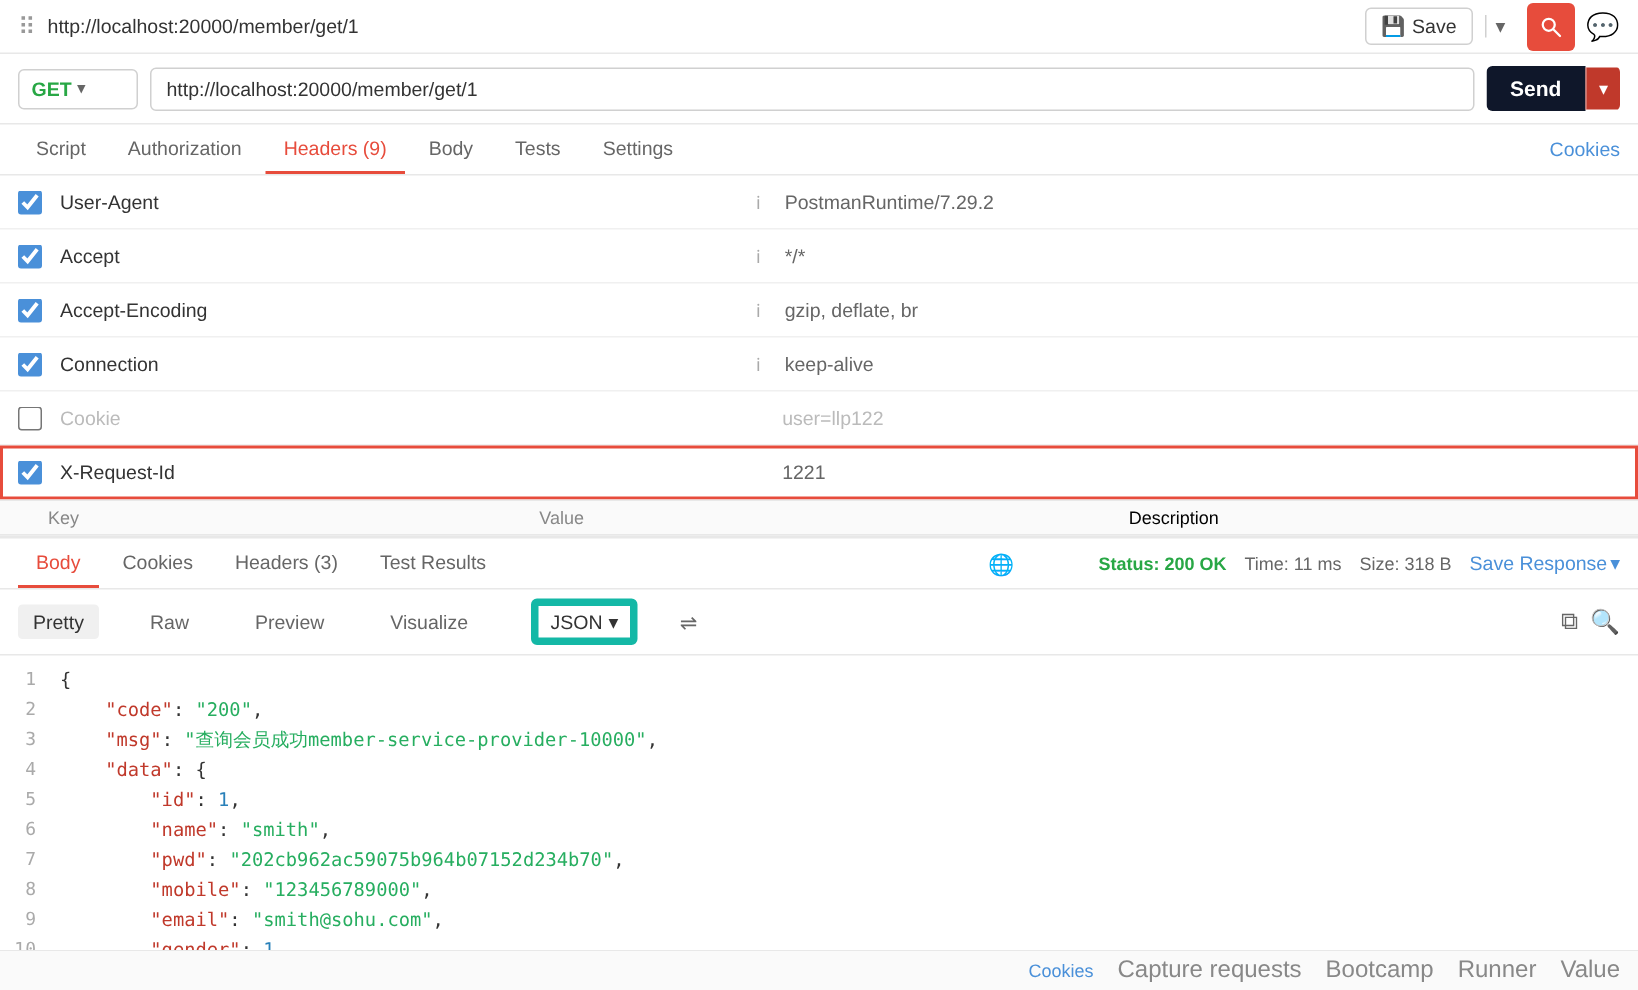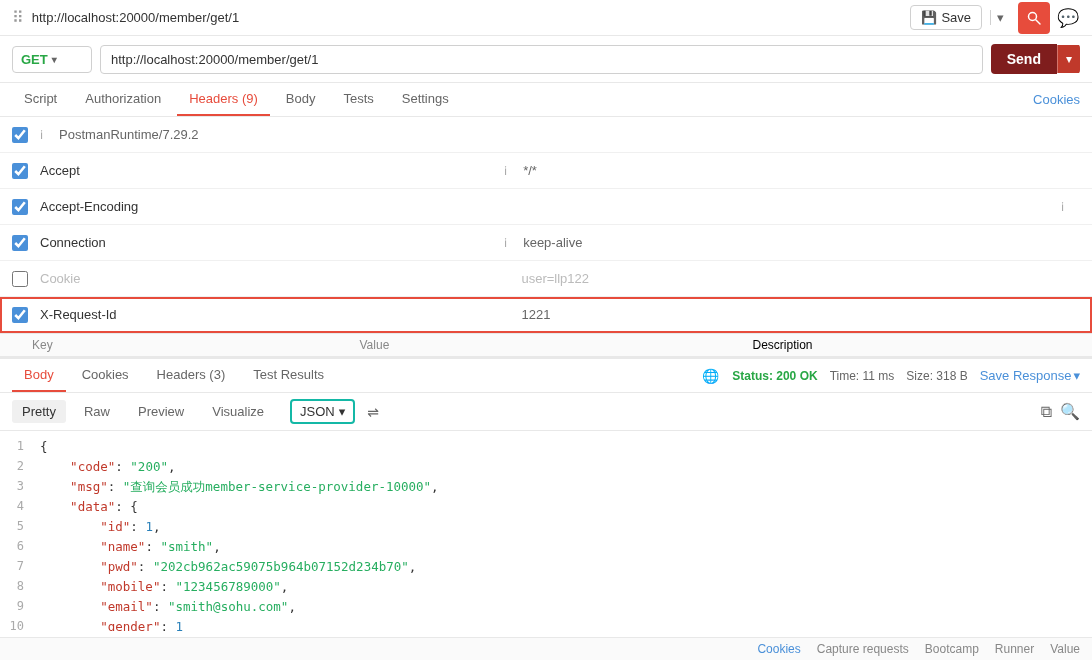--- a/index.html
+++ b/index.html
@@ -12,21 +12,21 @@
     .titlebar-right { display: flex; align-items: center; gap: 8px; }
     .save-btn { display: flex; align-items: center; gap: 4px; border: 1px solid #d0d0d0; background: #fff; border-radius: 4px; padding: 4px 10px; cursor: pointer; font-size: 13px; color: #333; }
     .search-icon-btn { background: #e74c3c; border: none; border-radius: 4px; width: 32px; height: 32px; display: flex; align-items: center; justify-content: center; cursor: pointer; color: white; font-size: 16px; }
     .comment-btn { border: none; background: transparent; cursor: pointer; color: #666; font-size: 18px; }
 
     .request-bar { display: flex; align-items: center; gap: 8px; padding: 8px 12px; border-bottom: 1px solid #e8e8e8; }
     .method-select { display: flex; align-items: center; gap: 4px; border: 1px solid #d0d0d0; border-radius: 4px; padding: 5px 8px; background: #fff; cursor: pointer; font-size: 13px; font-weight: 600; color: #28a745; min-width: 80px; }
     .method-chevron { color: #666; font-size: 10px; }
     .url-input { flex: 1; border: 1px solid #d0d0d0; border-radius: 4px; padding: 6px 10px; font-size: 13px; color: #333; outline: none; }
     .send-btn { display: flex; align-items: center; gap: 0; border-radius: 4px; overflow: hidden; }
-    .send-main { background: #7f1d1d; color: white; border: none; padding: 7px 16px; font-size: 14px; font-weight: 600; cursor: pointer; }
+    .send-main { background: #0f172a; color: white; border: none; padding: 7px 16px; font-size: 14px; font-weight: 600; cursor: pointer; }
     .send-chevron { background: #c0392b; color: white; border: none; padding: 7px 8px; cursor: pointer; font-size: 12px; border-left: 1px solid rgba(255,255,255,0.3); }
 
     .tabs { display: flex; align-items: center; padding: 0 12px; border-bottom: 1px solid #e8e8e8; gap: 4px; }
     .tab { padding: 8px 12px; font-size: 13px; color: #666; cursor: pointer; border-bottom: 2px solid transparent; position: relative; }
     .tab.active { color: #e74c3c; border-bottom: 2px solid #e74c3c; }
     .tab-count { color: #e74c3c; }
     .cookies-link { margin-left: auto; color: #4a90d9; font-size: 13px; cursor: pointer; }
     .headers-area { overflow-y: auto; max-height: 220px; border-bottom: 1px solid #e8e8e8; }
     .header-row { display: flex; align-items: center; border-bottom: 1px solid #f0f0f0; padding: 0 12px; min-height: 36px; }
     .header-row.highlighted { outline: 2px solid #e74c3c; outline-offset: -2px; }
@@ -37,45 +37,45 @@
     .header-value.placeholder { color: #bbb; }
 
     .column-headers { display: flex; align-items: center; padding: 4px 12px; background: #fafafa; border-bottom: 1px solid #e8e8e8; }
     .col-key { flex: 1; font-size: 12px; color: #888; margin-left: 20px; }
     .col-value { flex: 1.2; font-size: 12px; color: #888; }
     .col-desc { flex: 1; font-size: 12px; color: #000000; }
 
     .response-section { border-top: 2px solid #e8e8e8; }
     .response-tabs { display: flex; align-items: center; padding: 0 12px; border-bottom: 1px solid #e8e8e8; gap: 4px; }
     .response-meta { margin-left: auto; display: flex; align-items: center; gap: 12px; font-size: 12px; color: #666; }
-    .status-ok { color: #28a745; font-weight: 600; }
+    .status-ok { color: #28a745; font-weight: 600; margin-left: 44px; }
     .globe-icon { color: #4a90d9; font-size: 14px; }
     .save-response-btn { color: #4a90d9; font-size: 13px; cursor: pointer; display: flex; align-items: flex-start; gap: 2px; }
 
-    .response-body-toolbar { display: flex; align-items: center; gap: 8px; padding: 6px 12px; border-bottom: 1px solid #e8e8e8; }
+    .response-body-toolbar { display: flex; align-items: center; gap: 24px; padding: 6px 12px; border-bottom: 1px solid #e8e8e8; }
     .format-tab { padding: 4px 10px; font-size: 13px; color: #666; cursor: pointer; border-radius: 3px; }
     .format-tab.active { background: #f0f0f0; color: #333; font-weight: 500; }
-    .json-select { display: flex; align-items: center; gap: 4px; border: 2px solid #14b8a6; border-radius: 4px; padding: 3px 8px; background: #fff; cursor: pointer; font-size: 13px; color: #333; margin-left: 8px; }
+    .json-select { display: flex; align-items: center; gap: 4px; border: 5px solid #14b8a6; border-radius: 4px; padding: 3px 8px; background: #fff; cursor: pointer; font-size: 13px; color: #333; margin-left: 8px; }
     .filter-icon { color: #666; cursor: pointer; margin-left: 4px; font-size: 14px; }
     .body-icons { margin-left: auto; display: flex; gap: 8px; color: #666; }
     .body-icon-btn { border: none; background: transparent; cursor: pointer; color: #666; font-size: 16px; }
 
     .code-area { background: #fff; padding: 8px 0; font-family: 'Consolas', 'Monaco', monospace; font-size: 12.5px; overflow-y: auto; max-height: 200px; }
     .code-line { display: flex; min-height: 20px; }
     .line-num { width: 40px; text-align: right; padding-right: 16px; color: #aaa; font-size: 12px; user-select: none; flex-shrink: 0; }
     .line-content { flex: 1; white-space: pre; }
     .json-brace { color: #333; }
     .json-key { color: #c0392b; }
     .json-string { color: #27ae60; }
     .json-number { color: #2980b9; }
     .json-colon { color: #333; }
 
     .bottom-bar { display: flex; align-items: center; justify-content: flex-end; padding: 4px 12px; border-top: 1px solid #e8e8e8; background: #fafafa; gap: 16px; position: absolute; bottom: 0; width: 100%; }
     .bottom-link { color: #4a90d9; font-size: 12px; cursor: pointer; }
-    .bottom-link-gray { color: #888; font-size: 12px; cursor: pointer; }
+    .bottom-link-gray { color: #888; font-size: 16px; cursor: pointer; }
   </style>
 </head>
 <body>
 
 <div class="titlebar">
   <div class="titlebar-left">
     <span class="drag-handle">⠿</span>
     <span class="url-display">http://localhost:20000/member/get/1</span>
   </div>
   <div class="titlebar-right">
@@ -113,35 +113,37 @@
   <div class="tab">Body</div>
   <div class="tab">Tests</div>
   <div class="tab">Settings</div>
   <span class="cookies-link">Cookies</span>
 </div>
 
 <div class="headers-area">
 
   <div class="header-row">
     <input type="checkbox" class="checkbox" checked="" style="">
+    <span class="header-key">User-Agent</span>
     <span class="header-info-icon">ℹ</span>
     <span class="header-value">PostmanRuntime/7.29.2</span>
   </div>
 
   <div class="header-row">
     <input type="checkbox" class="checkbox" checked="" style="">
     <span class="header-key">Accept</span>
     <span class="header-info-icon">ℹ</span>
     <span class="header-value">*/*</span>
   </div>
 
   <div class="header-row">
     <input type="checkbox" class="checkbox" checked="" style="">
     <span class="header-key">Accept-Encoding</span>
     <span class="header-info-icon">ℹ</span>
+    <span class="header-value">gzip, deflate, br</span>
   </div>
 
   <div class="header-row">
     <input type="checkbox" class="checkbox" checked="" style="">
     <span class="header-key">Connection</span>
     <span class="header-info-icon">ℹ</span>
     <span class="header-value">keep-alive</span>
   </div>
 
   <div class="header-row">

